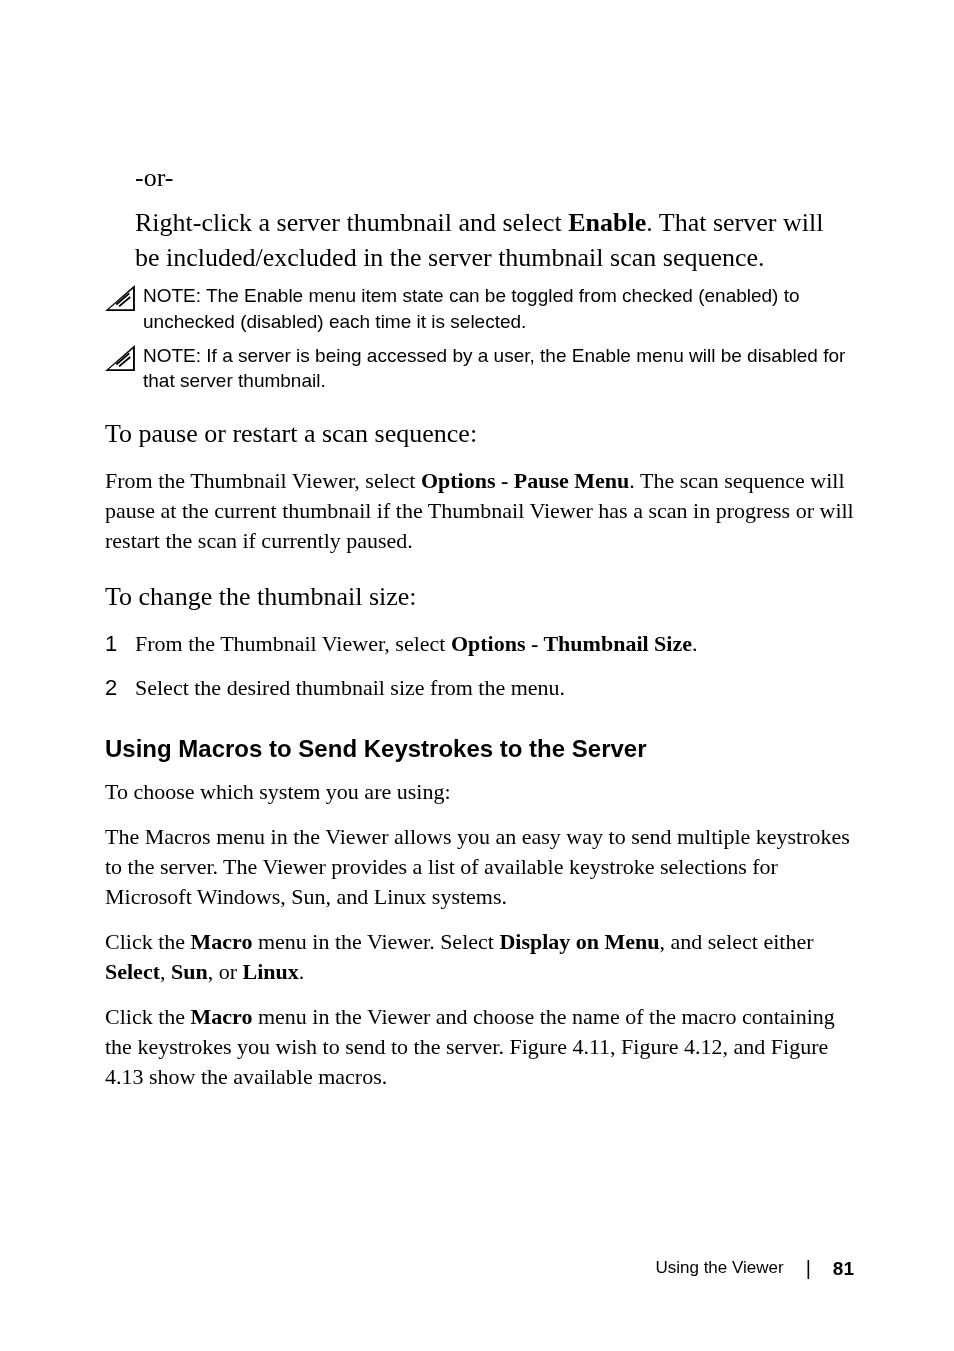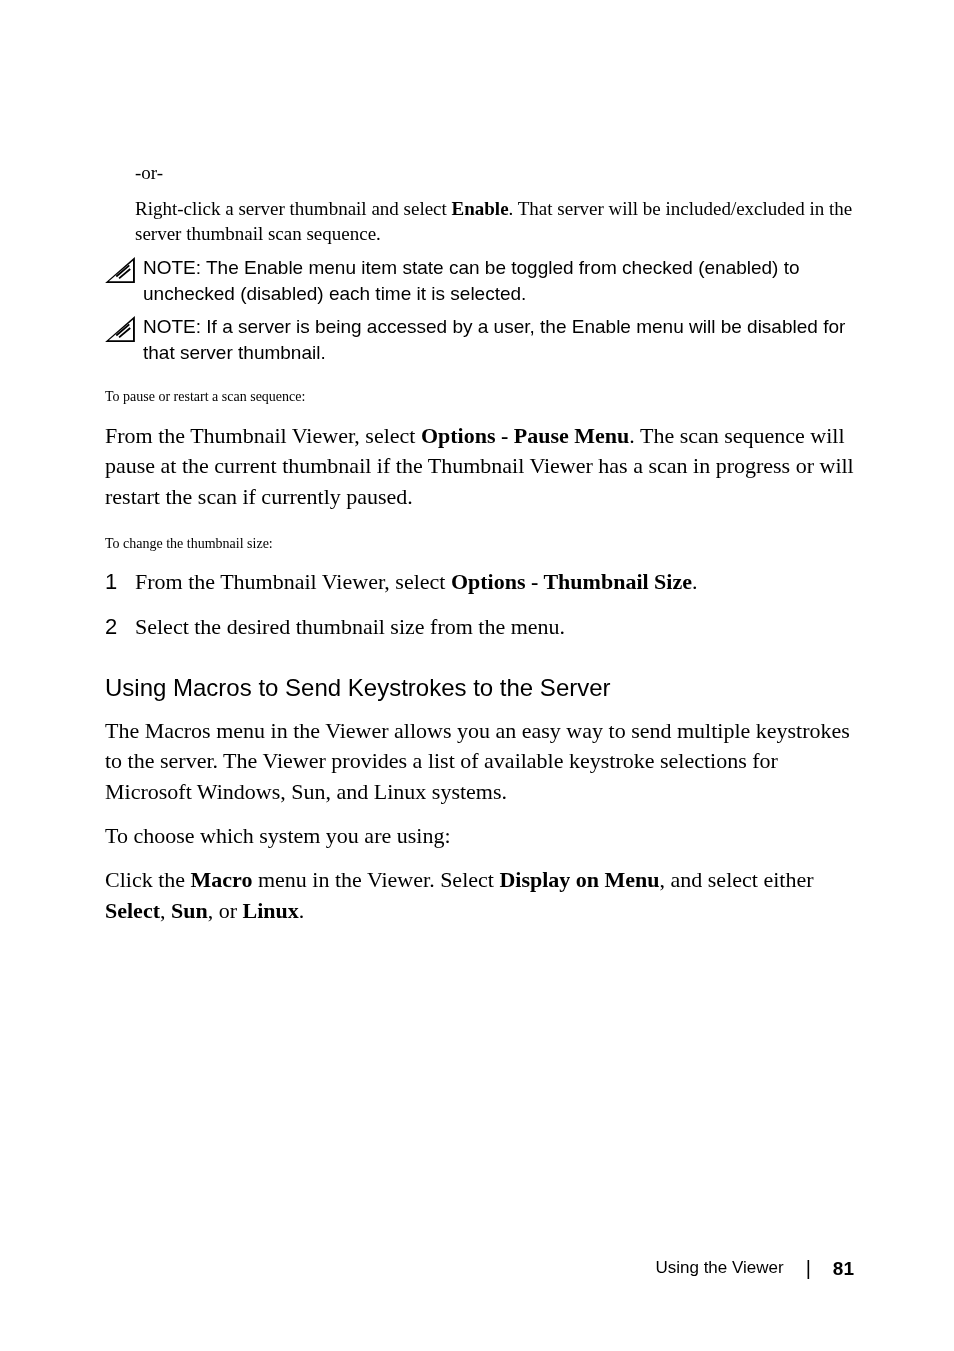--- a/index.html
+++ b/index.html
@@ -19,21 +19,21 @@
   }
   .indent-block {
     margin-left: 30px;
     margin-bottom: 4px;
   }
   .or-text {
     font-size: 22px;
     margin-bottom: 10px;
   }
   .body-serif {
-    font-size: 19px;
+    font-size: 26px;
     line-height: 1.35;
   }
   .note-row {
     display: flex;
     align-items: flex-start;
     margin-top: 8px;
     margin-bottom: 6px;
   }
   .note-icon {
     flex: 0 0 auto;
@@ -45,21 +45,21 @@
   .note-text {
     font-family: 'Helvetica Neue', Helvetica, Arial, sans-serif;
     font-size: 19px;
     line-height: 1.35;
     flex: 1;
   }
   .note-label {
     font-weight: normal;
   }
   .para {
-    font-size: 14px;
+    font-size: 26px;
     line-height: 1.38;
     margin-top: 22px;
   }
   .para2 {
     font-size: 22px;
     line-height: 1.38;
     margin-top: 14px;
   }
   .num-list {
     display: flex;
@@ -68,21 +68,21 @@
     margin-top: 14px;
   }
   .num-list .num {
     font-family: 'Helvetica Neue', Helvetica, Arial, sans-serif;
     font-weight: 500;
     width: 30px;
     flex: 0 0 auto;
   }
   .section-heading {
     font-family: 'Helvetica Neue', Helvetica, Arial, sans-serif;
-    font-weight: normal;
+    font-weight: bold;
     font-size: 24px;
     margin-top: 32px;
     margin-bottom: 8px;
   }
   .bold {
     font-weight: bold;
     text-align: right;
   }
   .footer {
     position: absolute;
@@ -156,29 +156,32 @@
     </div>
   </div>
 
   <div class="num-list">
     <div class="num">2</div>
     <div>Select the desired thumbnail size from the menu.</div>
   </div>
 
   <div class="section-heading">Using Macros to Send Keystrokes to the Server</div>
 
+  <div class="para2">To choose which system you are using:</div>
+
   <div class="para2">The Macros menu in the Viewer allows you an easy way to send multiple keystrokes to the server. The Viewer provides a list of available keystroke selections for Microsoft Windows, Sun, and Linux systems.</div>
-
-  <div class="para2">To choose which system you are using:</div>
 
   <div class="para2">
     <span>Click the </span><span class="bold">Macro</span><span> menu in the Viewer. Select </span><span class="bold">Display on Menu</span><span>, and select either </span><span class="bold">Select</span><span>, </span><span class="bold">Sun</span><span>, or </span><span class="bold">Linux</span><span>.</span>
   </div>
 
 
+  <div class="para2">
+    <span>Click the </span><span class="bold">Macro</span><span> menu in the Viewer and choose the name of the macro containing the keystrokes you wish to send to the server. Figure 4.11, Figure 4.12, and Figure 4.13 show the available macros.</span>
+  </div>
 
   <div class="footer">
     <span>Using the Viewer</span>
     <span class="sep">|</span>
     <span class="pagenum">81</span>
   </div>
 
 </div>
 
 </body></html>

